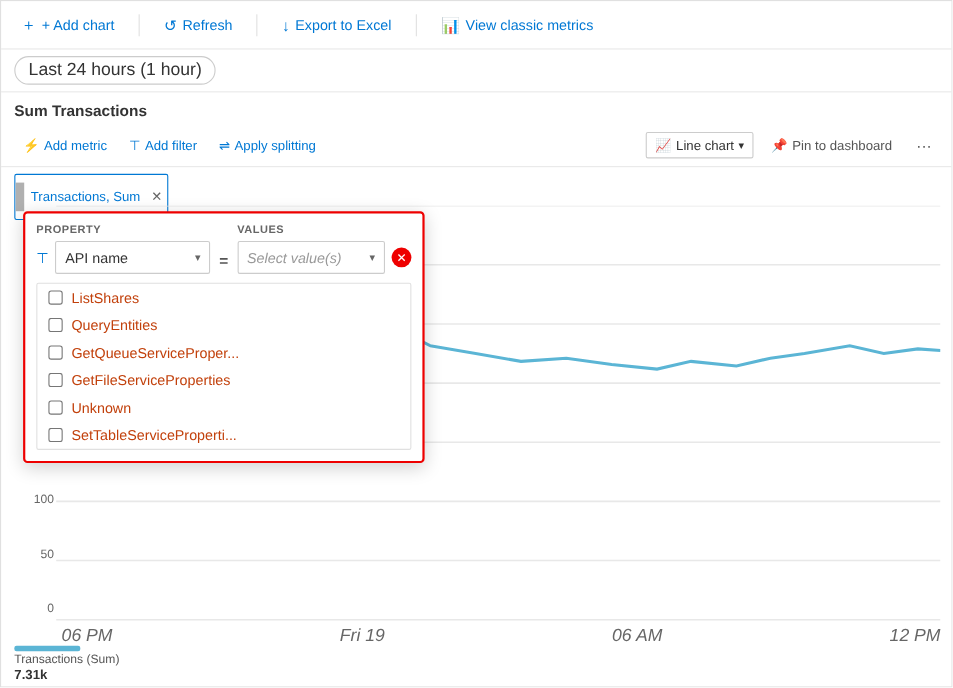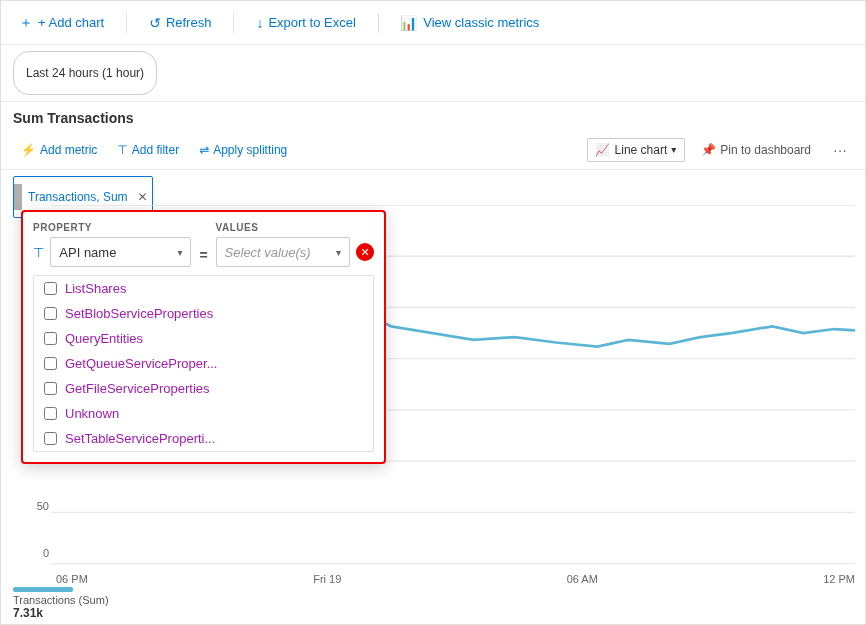--- a/index.html
+++ b/index.html
@@ -58,22 +58,22 @@
     .time-range-section {
       padding: 6px 12px;
       border-bottom: 1px solid #e8e8e8;
     }
 
     .time-range-pill {
       display: inline-flex;
       align-items: center;
       border: 1px solid #ccc;
       border-radius: 16px;
-      padding: 14px 12px;
-      font-size: 12px;
+      padding: 3px 12px;
+      font-size: 16px;
       cursor: pointer;
       color: #333;
       background: #fff;
     }
 
     
     .chart-title-section {
       padding: 8px 12px 4px;
       font-weight: 600;
       font-size: 14px;
@@ -298,21 +298,21 @@
     }
 
     .dropdown-list-item input[type="checkbox"] {
       width: 13px;
       height: 13px;
       margin: 0;
       cursor: pointer;
     }
 
     .dropdown-list-item .item-label {
-      color: #a21caf;
+      color: #c2410c;
     }
 
     
     .dropdown-list::-webkit-scrollbar { width: 8px; }
     .dropdown-list::-webkit-scrollbar-track { background: #f1f1f1; }
     .dropdown-list::-webkit-scrollbar-thumb { background: #c1c1c1; border-radius: 4px; }
 
     
     .chart-svg-container {
       position: absolute;
@@ -347,22 +347,23 @@
       bottom: 0;
       left: 50px;
       right: 10px;
       display: flex;
       justify-content: space-between;
       height: 20px;
       align-items: center;
     }
 
     .x-label {
-      font-size: 11px;
+      font-size: 16px;
       color: #666;
+      font-style: italic;
     }
 
     
     .chart-legend {
       position: absolute;
       bottom: 8px;
       left: 12px;
       display: flex;
       align-items: center;
       gap: 8px;
@@ -495,24 +496,20 @@
         </div>
       </div>
 
       <div class="dropdown-list" id="dropdown-list">
       <div class="dropdown-list-item">
             <input type="checkbox" style="">
             <span class="item-label">ListShares</span>
           </div>
           <div class="dropdown-list-item">
             <input type="checkbox" style="">
-            <span class="item-label">SetBlobServiceProperties</span>
-          </div>
-          <div class="dropdown-list-item">
-            <input type="checkbox" style="">
             <span class="item-label">QueryEntities</span>
           </div>
           <div class="dropdown-list-item">
             <input type="checkbox" style="">
             <span class="item-label">GetQueueServiceProper...</span>
           </div>
           <div class="dropdown-list-item">
             <input type="checkbox" style="">
             <span class="item-label">GetFileServiceProperties</span>
           </div>

